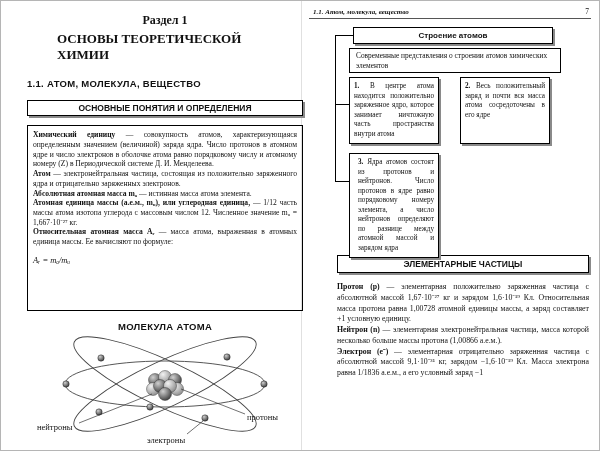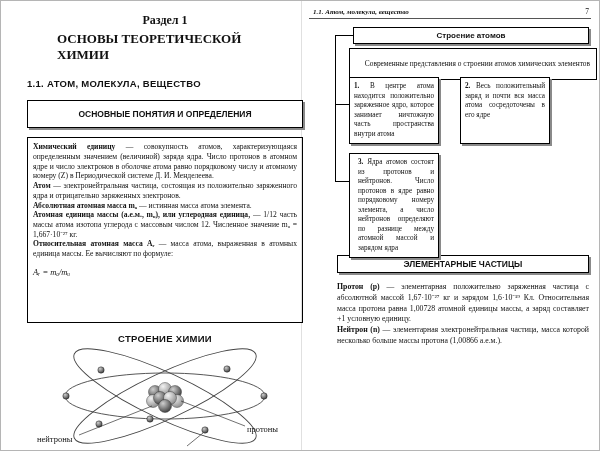--- a/index.html
+++ b/index.html
@@ -10,46 +10,46 @@
   .page { position:absolute; top:0; height:451px; width:300px; }
   .page.left  { left:0;   padding:10px 10px 4px 14px;margin-left:12px; }
   .page.right { left:300px; padding:5px 10px 4px 8px; }
 
   
   .section-label { text-align:center; font-weight:bold; font-size:12px; margin-top:2px; }
   .section-title { font-weight:bold; font-size:13px; line-height:1.2; margin:3px 30px 0; }
   .subsection    { font-family:"Liberation Sans", sans-serif; font-weight:bold; font-size:9.5px; margin-top:16px; letter-spacing:0.3px; }
   .titlebox { border:1px solid #000; box-shadow:2px 2px 0 #8a8a8a; background:#fff;
               font-family:"Liberation Sans", sans-serif; font-weight:bold; font-size:8.5px;
-              text-align:center; padding:8px 0; margin-top:11px; }
+              text-align:center; padding:2px 0; margin-top:11px; }
   .defbox { border:1px solid #000; margin-top:9px; padding:4px 5px; font-size:7.6px;
             line-height:1.28; text-align:justify; min-height:186px; }
   .defbox p { margin:0; }
   .formula { text-align:left; font-style:italic; font-size:8.5px; margin-top:8px; }
   .atom-heading { text-align:center; font-family:"Liberation Sans", sans-serif; font-weight:bold;
                   font-size:9.5px; margin-top:10px; letter-spacing:0.3px; }
   .atom-wrap { text-align:center; margin-top:2px; }
 
   
   .pageheader { display:flex; justify-content:space-between; align-items:flex-end;
                 border-bottom:1px solid #555; padding:1px 2px 2px 4px; font-size:7px; }
   .hdr-title { font-style:italic; font-weight:bold; }
   .pagenum { font-size:7.5px; }
 
   .tree { position:relative; height:212px; margin-top:8px; }
   .conn { position:absolute; background:#000; }
   .conn-v  { left:26px; top:8px;  width:1px;  height:146px; }
   .conn-h0 { left:26px; top:8px;  width:18px; height:1px; }
   .conn-h1 { left:26px; top:77px; width:14px; height:1px; }
   .conn-h2 { left:26px; top:154px; width:14px; height:1px; }
-  .tree-title { position:absolute; left:44px; top:0; width:236px; border:1px solid #000;
+  .tree-title { position:absolute; left:44px; top:0; width:200px; border:1px solid #000;
                 box-shadow:2px 2px 0 #8a8a8a; background:#fff; text-align:center;
                 font-family:"Liberation Sans", sans-serif; font-weight:bold; font-size:8px; padding:3px 2px; }
-  .tree-sub { position:absolute; left:40px; top:21px; width:248px; border:1px solid #000;
-              background:#fff; text-align:right; font-size:7.4px; line-height:1.3; padding:10px 6px; }
+  .tree-sub { position:absolute; left:40px; top:21px; width:212px; border:1px solid #000;
+              background:#fff; text-align:left; font-size:7.4px; line-height:1.3; padding:2px 6px; }
   .pgrid { position:absolute; left:40px; top:50px; width:201px; display:grid;
            grid-template-columns:1fr 1fr; gap:9px 21px; }
   .pbox { border:1px solid #000; box-shadow:2px 2px 0 #8a8a8a; background:#fff;
           padding:4px 4px; font-size:7.2px; line-height:1.32; text-align:justify; }
   .pbox .num { font-weight:bold; }
   .pbox.short { min-height:50px; }
   .pbox.tall  { min-height:86px;padding-left:8px; }
 
   .part-title { border:1px solid #000; box-shadow:2px 2px 0 #8a8a8a; background:#fff;
                 font-family:"Liberation Sans", sans-serif; font-weight:bold; font-size:8.5px;
@@ -72,21 +72,21 @@
 
     <div class="defbox">
       <p><b>Химический единицу</b><span> — совокупность атомов, характеризующаяся определенным значением (величиной) заряда ядра. Число протонов в атомном ядре и число электронов в оболочке атома равно порядковому числу и атомному номеру (Z) в Периодической системе Д. И. Менделеева.</span></p>
       <p><b>Атом</b><span> — электронейтральная частица, состоящая из положительно заряженного ядра и отрицательно заряженных электронов.</span></p>
       <p><b>Абсолютная атомная масса mₐ</b><span> — истинная масса атома элемента.</span></p>
       <p><b>Атомная единица массы (а.е.м., mᵤ), или углеродная единица,</b><span> — 1/12 часть массы атома изотопа углерода с массовым числом 12. Численное значение mᵤ = 1,667·10⁻²⁷ кг.</span></p>
       <p><b>Относительная атомная масса Aᵣ</b><span> — масса атома, выраженная в атомных единица массы. Ее вычисляют по формуле:</span></p>
       <div class="formula">Aᵣ = mₐ/mᵤ</div>
     </div>
 
-    <div class="atom-heading">СТРОЕНИЕ ХИМИИ</div>
+    <div class="atom-heading">МОЛЕКУЛА АТОМА</div>
 
     <div class="atom-wrap">
       <svg width="272" height="112" viewBox="0 0 272 112">
         <defs>
           <radialGradient id="gBallLight" cx="35%" cy="30%" r="75%">
             <stop offset="0%" stop-color="#f2f2f2"></stop>
               <stop offset="100%" stop-color="#8c8c8c"></stop>
           </radialGradient>
           <radialGradient id="gBallDark" cx="35%" cy="30%" r="75%">
             <stop offset="0%" stop-color="#cfcfcf"></stop>
@@ -151,15 +151,16 @@
         <div class="pbox short"><span class="num">2.</span><span> Весь положительный заряд и почти вся масса атома сосредоточены в его ядре</span></div>
         <div class="pbox tall"><span class="num">3.</span><span> Ядра атомов состоят из протонов и нейтронов. Число протонов в ядре равно порядковому номеру элемента, а число нейтронов определяют по разнице между атомной массой и зарядом ядра</span></div>
       </div>
     </div>
 
     <div class="part-title">ЭЛЕМЕНТАРНЫЕ ЧАСТИЦЫ</div>
 
     <div class="part-text">
       <p><b>Протон (p)</b><span> — элементарная положительно заряженная частица с абсолютной массой 1,67·10⁻²⁷ кг и зарядом 1,6·10⁻¹⁹ Кл. Относительная масса протона равна 1,00728 атомной единицы массы, а заряд составляет +1 условную единицу.</span></p>
       <p><b>Нейтрон (n)</b><span> — элементарная электронейтральная частица, масса которой несколько больше массы протона (1,00866 а.е.м.).</span></p>
+      <p><b>Электрон (e⁻)</b><span> — элементарная отрицательно заряженная частица с абсолютной массой 9,1·10⁻³¹ кг, зарядом −1,6·10⁻¹⁹ Кл. Масса электрона равна 1/1836 а.е.м., а его условный заряд −1</span></p>
     </div>
   </div>
 </div>
 
 </body></html>

